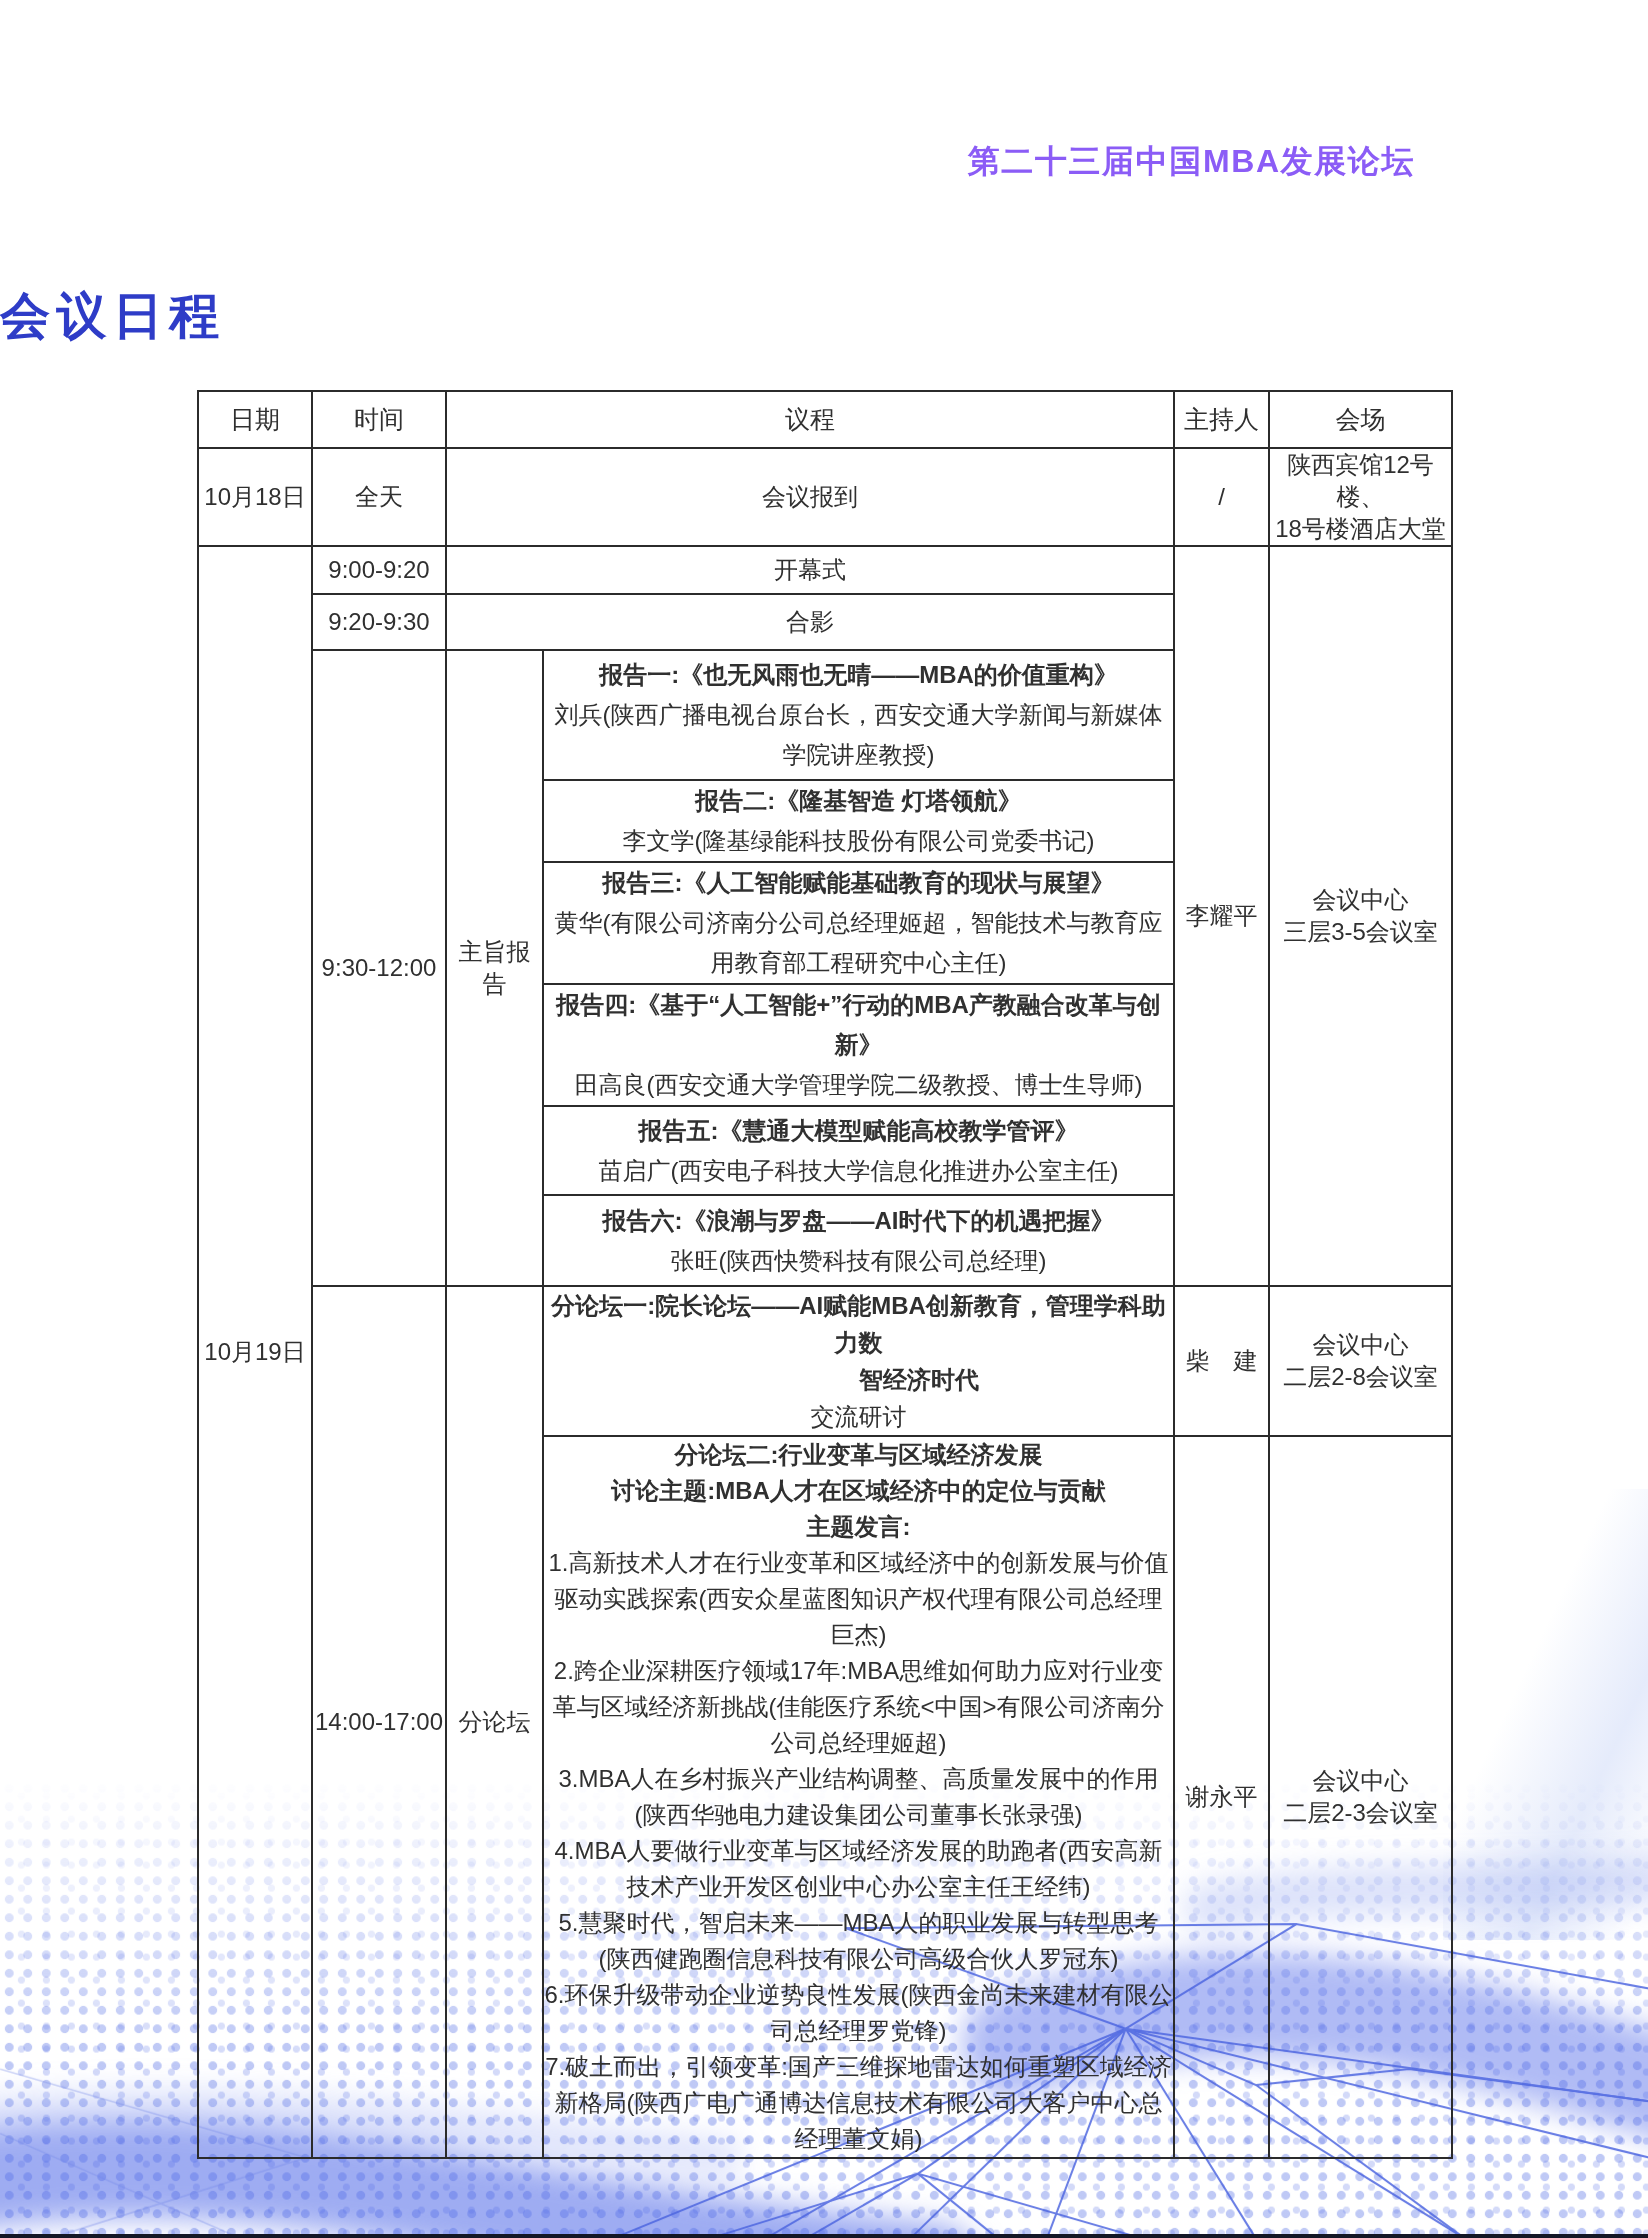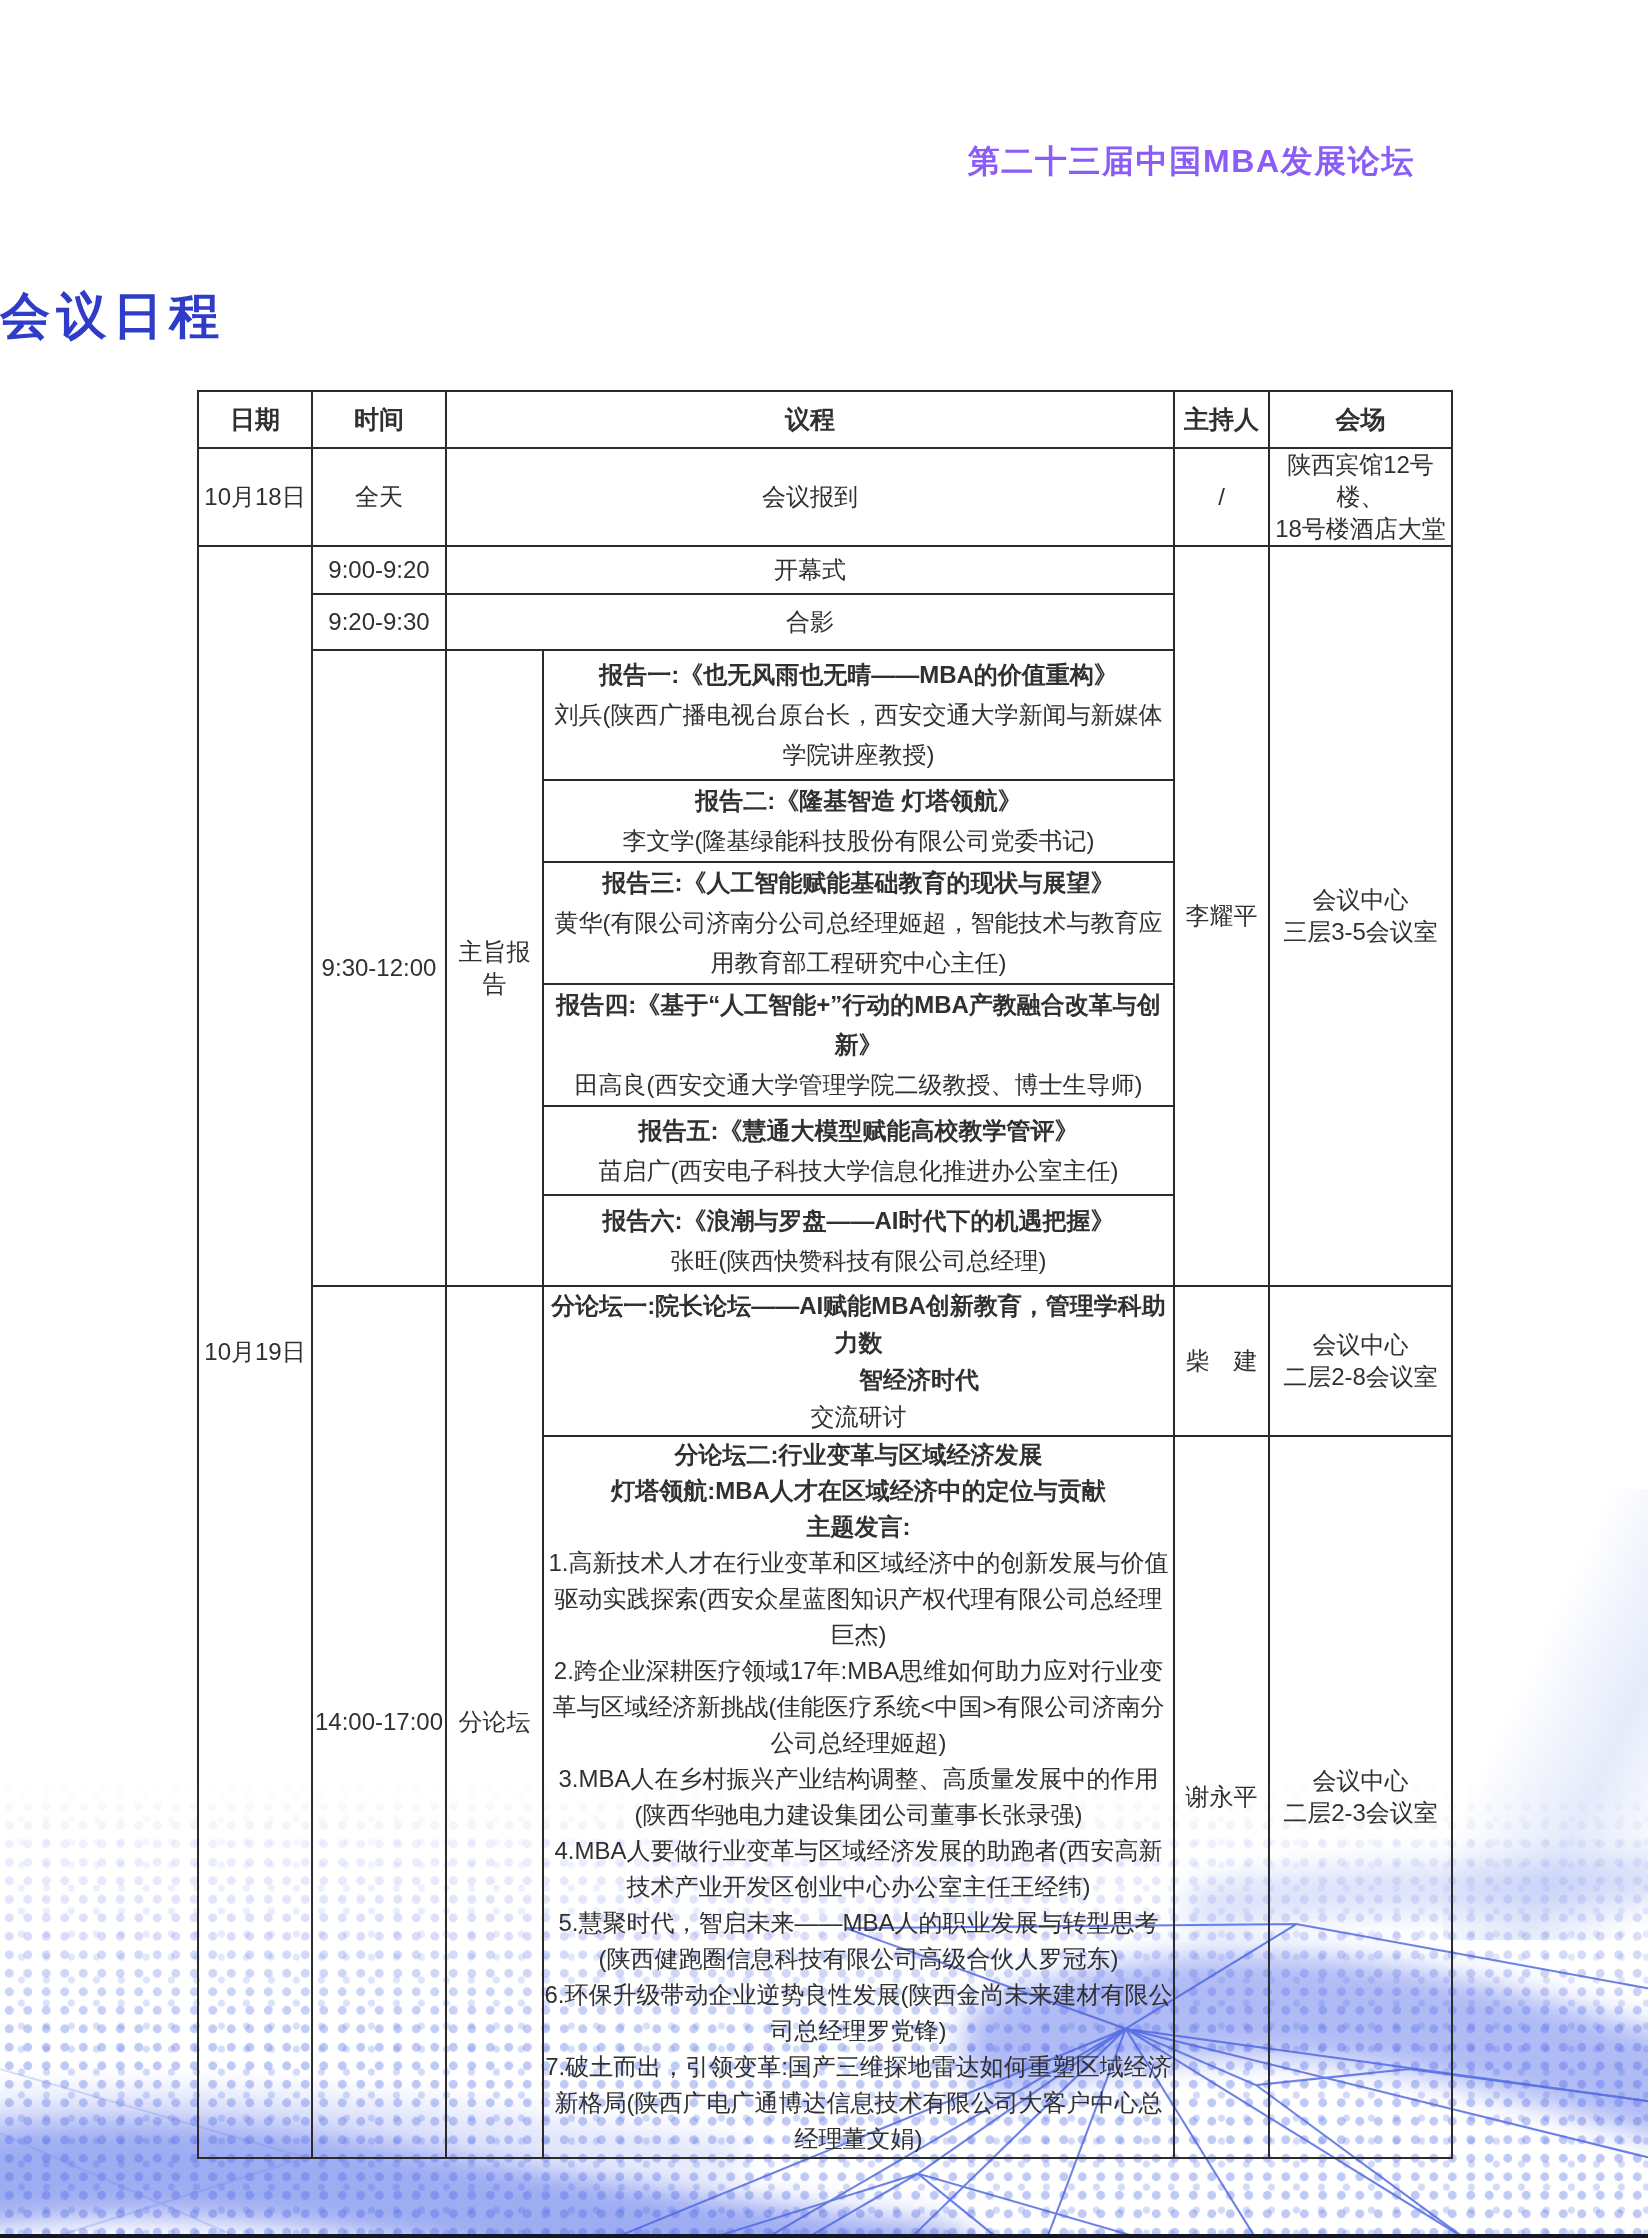--- a/index.html
+++ b/index.html
@@ -29,21 +29,21 @@
     position:absolute; top:390px; left:197px; width:1253px;
     border-collapse:collapse; table-layout:fixed; z-index:2;
     background:transparent;
   }
   .schedule th, .schedule td {
     border:2.4px solid #2b2b2b;
     font-size:24px; text-align:center; vertical-align:middle;
     padding:0; background:transparent; font-weight:normal;
     word-break:break-all;
   }
-  .schedule th { font-weight:bold; font-size:25px; }
+  .schedule th { font-weight:normal; font-size:25px; }
   .time-cell { font-size:22.5px; }
   .left-cell { text-align:left; padding:4.8px 14.5px;border-radius:11px; }
   .report-cell { line-height:40px; }
   .report-title { font-weight:bold; }
   .forum1-cell { line-height:37px; }
   .forum1-title { font-weight:bold; }
   .forum1-title-2 { font-weight:bold; padding-left:121px; }
   .forum2-cell { line-height:36px; padding-top:8px; padding-bottom:4.8px; }
   .f2-bold { font-weight:bold; }
   .venue-cell div, .host-cell div { line-height:32px; }
@@ -201,21 +201,21 @@
     <td class="host-cell">柴　建</td>
     <td class="venue-cell">
       <div>会议中心</div>
       <div>二层2-8会议室</div>
     </td>
   </tr>
 
   <tr style="height:708px">
     <td class="left-cell forum2-cell">
       <div class="f2-bold">分论坛二:行业变革与区域经济发展</div>
-      <div class="f2-bold">灯塔领航:MBA人才在区域经济中的定位与贡献</div>
+      <div class="f2-bold">讨论主题:MBA人才在区域经济中的定位与贡献</div>
       <div class="f2-bold">主题发言:</div>
       <div>1.高新技术人才在行业变革和区域经济中的创新发展与价值驱动实践探索(西安众星蓝图知识产权代理有限公司总经理巨杰)</div>
       <div>2.跨企业深耕医疗领域17年:MBA思维如何助力应对行业变革与区域经济新挑战(佳能医疗系统&lt;中国&gt;有限公司济南分公司总经理姬超)</div>
       <div>3.MBA人在乡村振兴产业结构调整、高质量发展中的作用(陕西华驰电力建设集团公司董事长张录强)</div>
       <div>4.MBA人要做行业变革与区域经济发展的助跑者(西安高新技术产业开发区创业中心办公室主任王经纬)</div>
       <div>5.慧聚时代，智启未来——MBA人的职业发展与转型思考(陕西健跑圈信息科技有限公司高级合伙人罗冠东)</div>
       <div>6.环保升级带动企业逆势良性发展(陕西金尚未来建材有限公司总经理罗党锋)</div>
       <div>7.破土而出，引领变革:国产三维探地雷达如何重塑区域经济新格局(陕西广电广通博达信息技术有限公司大客户中心总经理董文娟)</div>
     </td>
     <td class="host-cell">谢永平</td>

